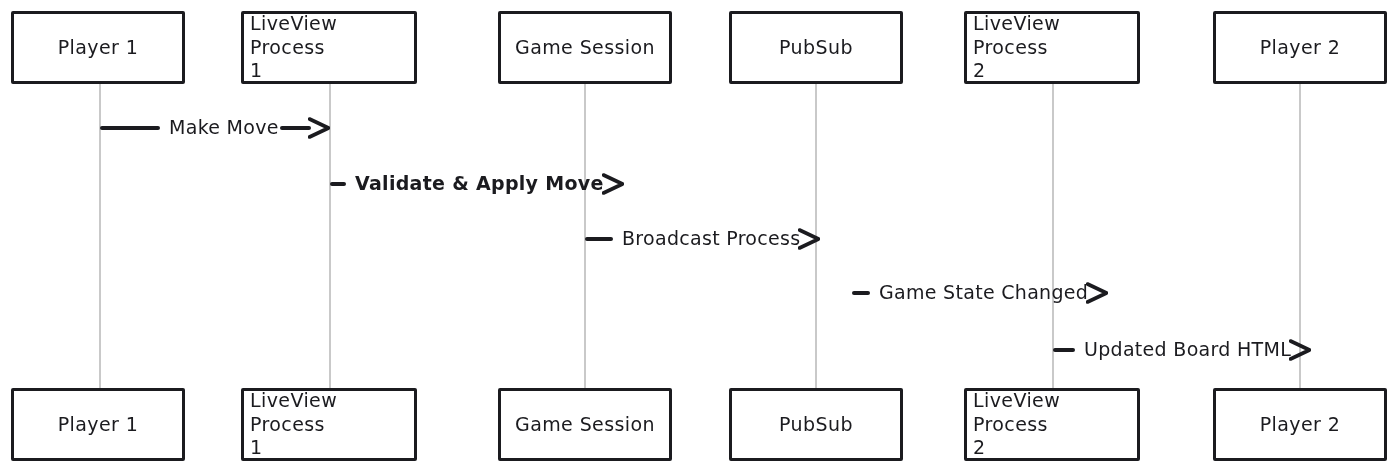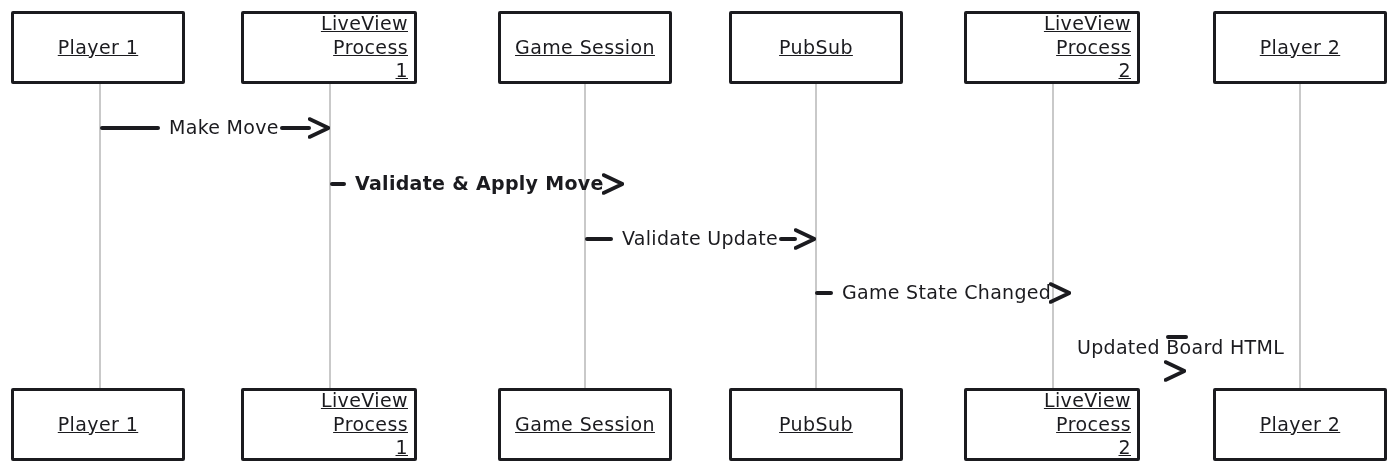--- a/index.html
+++ b/index.html
@@ -22,29 +22,28 @@
   
   .participant-box {
     position: absolute;
     box-sizing: border-box;
     background: #ffffff;
     border: 3px solid #1b1b1f;
     border-radius: 2px;
     display: flex;
     align-items: center;
     justify-content: center;
-    text-align: right;
+    text-align: left;
     color: #1b1b1f;
     font-size: 19px;
     line-height: 1.26;
     letter-spacing: 0.4px;
     padding: 2px 6px;
     white-space: pre-line;
     z-index: 3;
-    text-decoration: underline;
   }
 
   
   .lifeline {
     position: absolute;
     width: 2px;
     background: #c9c9c9;
     z-index: 1;
   }
 
@@ -128,39 +127,39 @@
         <div class="msg-label" style="color: rgb(27, 27, 31); font-weight: bold;">Validate &amp; Apply Move</div>
         <div class="msg-line-right" style="background: rgb(27, 27, 31);"></div>
         <span class="msg-head">
           <svg width="22" height="26" viewBox="0 0 22 26">
             <path d="M1.5 4.0 L20.5 13 L1.5 22.0" fill="none" stroke="#1b1b1f" stroke-width="3.6" stroke-linecap="round" stroke-linejoin="round"></path>
           </svg>
         </span>
       </div>
       <div class="message" style="left: 585px; width: 231px; top: 224px;">
         <div class="msg-line-left" style="width: 28px; background: rgb(27, 27, 31);"></div>
-        <div class="msg-label" style="color: rgb(27, 27, 31);">Validate Update</div>
+        <div class="msg-label" style="color: rgb(27, 27, 31);">Broadcast Process</div>
         <div class="msg-line-right" style="background: rgb(27, 27, 31);"></div>
         <span class="msg-head">
           <svg width="22" height="26" viewBox="0 0 22 26">
             <path d="M1.5 4.0 L20.5 13 L1.5 22.0" fill="none" stroke="#1b1b1f" stroke-width="3.6" stroke-linecap="round" stroke-linejoin="round"></path>
           </svg>
         </span>
       </div>
-      <div class="message" style="left: 815px; width: 237px; top: 278px;">
+      <div class="message" style="left: 852px; width: 237px; top: 278px;">
         <div class="msg-line-left" style="width: 18px; background: rgb(27, 27, 31);"></div>
         <div class="msg-label" style="color: rgb(27, 27, 31);">Game State Changed</div>
         <div class="msg-line-right" style="background: rgb(27, 27, 31);"></div>
         <span class="msg-head">
           <svg width="22" height="26" viewBox="0 0 22 26">
             <path d="M1.5 4.0 L20.5 13 L1.5 22.0" fill="none" stroke="#1b1b1f" stroke-width="3.6" stroke-linecap="round" stroke-linejoin="round"></path>
           </svg>
         </span>
       </div>
-      <div class="message" style="left: 1053px; width: 247px; top: 335px; flex-direction: column;">
+      <div class="message" style="left: 1053px; width: 247px; top: 335px;">
         <div class="msg-line-left" style="width: 22px; background: rgb(27, 27, 31);"></div>
         <div class="msg-label" style="color: rgb(27, 27, 31);">Updated Board HTML</div>
         <div class="msg-line-right" style="background: rgb(27, 27, 31);"></div>
         <span class="msg-head">
           <svg width="22" height="26" viewBox="0 0 22 26">
             <path d="M1.5 4.0 L20.5 13 L1.5 22.0" fill="none" stroke="#1b1b1f" stroke-width="3.6" stroke-linecap="round" stroke-linejoin="round"></path>
           </svg>
         </span>
       </div>
     </div>

